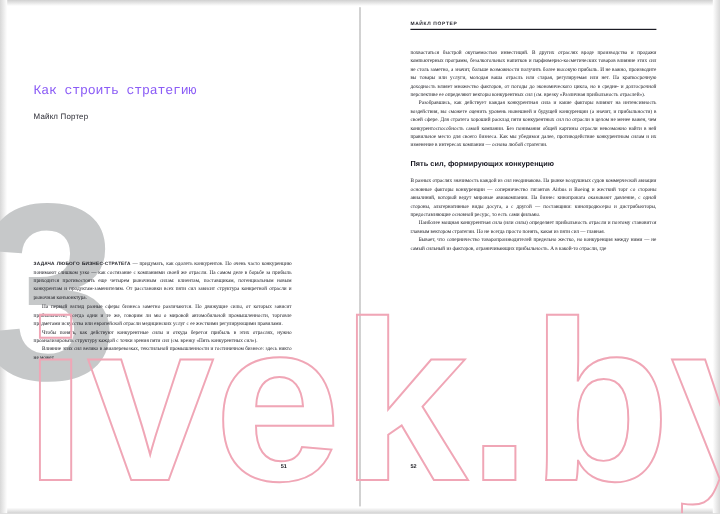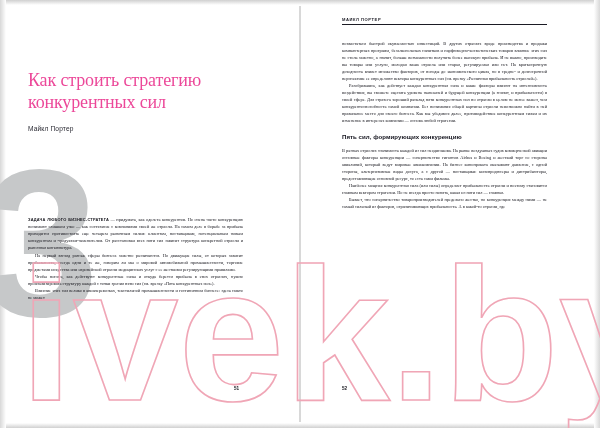--- a/index.html
+++ b/index.html
@@ -71,24 +71,24 @@
   #running-rule {
     margin-top: 2px;
     height: 1.1px;
     background: #1b1b24;
     width: 205px;
   }
 
   
   #title-block { position: absolute; left: 28px; top: 70px; width: 215px; z-index: 4; }
   #article-title {
-    font-family: Liberation Serif, serif;
-    font-size: 18px;
+    font-family: Liberation Mono, monospace;
+    font-size: 11px;
     line-height: 1.22;
-    color: #ec4899;
+    color: #8b5cf6;
     letter-spacing: -0.15px;
   }
   #article-title .ln { display: block; }
   #author-name {
     margin-top: 11px;
     font-family: "Liberation Sans", sans-serif;
     font-size: 6.6px;
     color: #2a2a33;
     letter-spacing: 0.15px;
   }
@@ -165,21 +165,20 @@
   <div class="page-edge-left"></div>
   <div class="page-edge-right"></div>
 
   <div id="chapter-numeral">3</div>
 
   <div class="page" id="page-left">
 
     <div id="title-block">
       <div id="article-title">
         <span class="ln">Как строить стратегию</span>
-        <span class="ln">конкурентных сил</span>
       </div>
       <div id="author-name">Майкл Портер</div>
     </div>
 
     <div class="col" id="col-left">
       <p class="noindent"><span class="lead-caps">ЗАДАЧА ЛЮБОГО БИЗНЕС-СТРАТЕГА</span><span> — придумать, как одолеть конкурентов. Но очень часто конкуренцию понимают слишком узко — как состязание с компаниями своей же отрасли. На самом деле в борьбе за прибыль приходится противостоять еще четырем рыночным силам: клиентам, поставщикам, потенциальным новым конкурентам и продуктам-заменителям. От расстановки всех пяти сил зависит структура конкретной отрасли и рыночная конъюнктура.</span></p>
       <p>На первый взгляд разные сферы бизнеса заметно различаются. Но движущие силы, от которых зависит прибыльность, всегда одни и те же, говорим ли мы о мировой автомобильной промышленности, торговле предметами искусства или европейской отрасли медицинских услуг с ее жесткими регулирующими правилами.</p>
       <p>Чтобы понять, как действуют конкурентные силы и откуда берется прибыль в этих отраслях, нужно проанализировать структуру каждой с точки зрения пяти сил (см. врезку «Пять конкурентных сил»).</p>
       <p>Влияние этих сил велико в авиаперевозках, текстильной промышленности и гостиничном бизнесе: здесь никто не может</p>
     </div>

